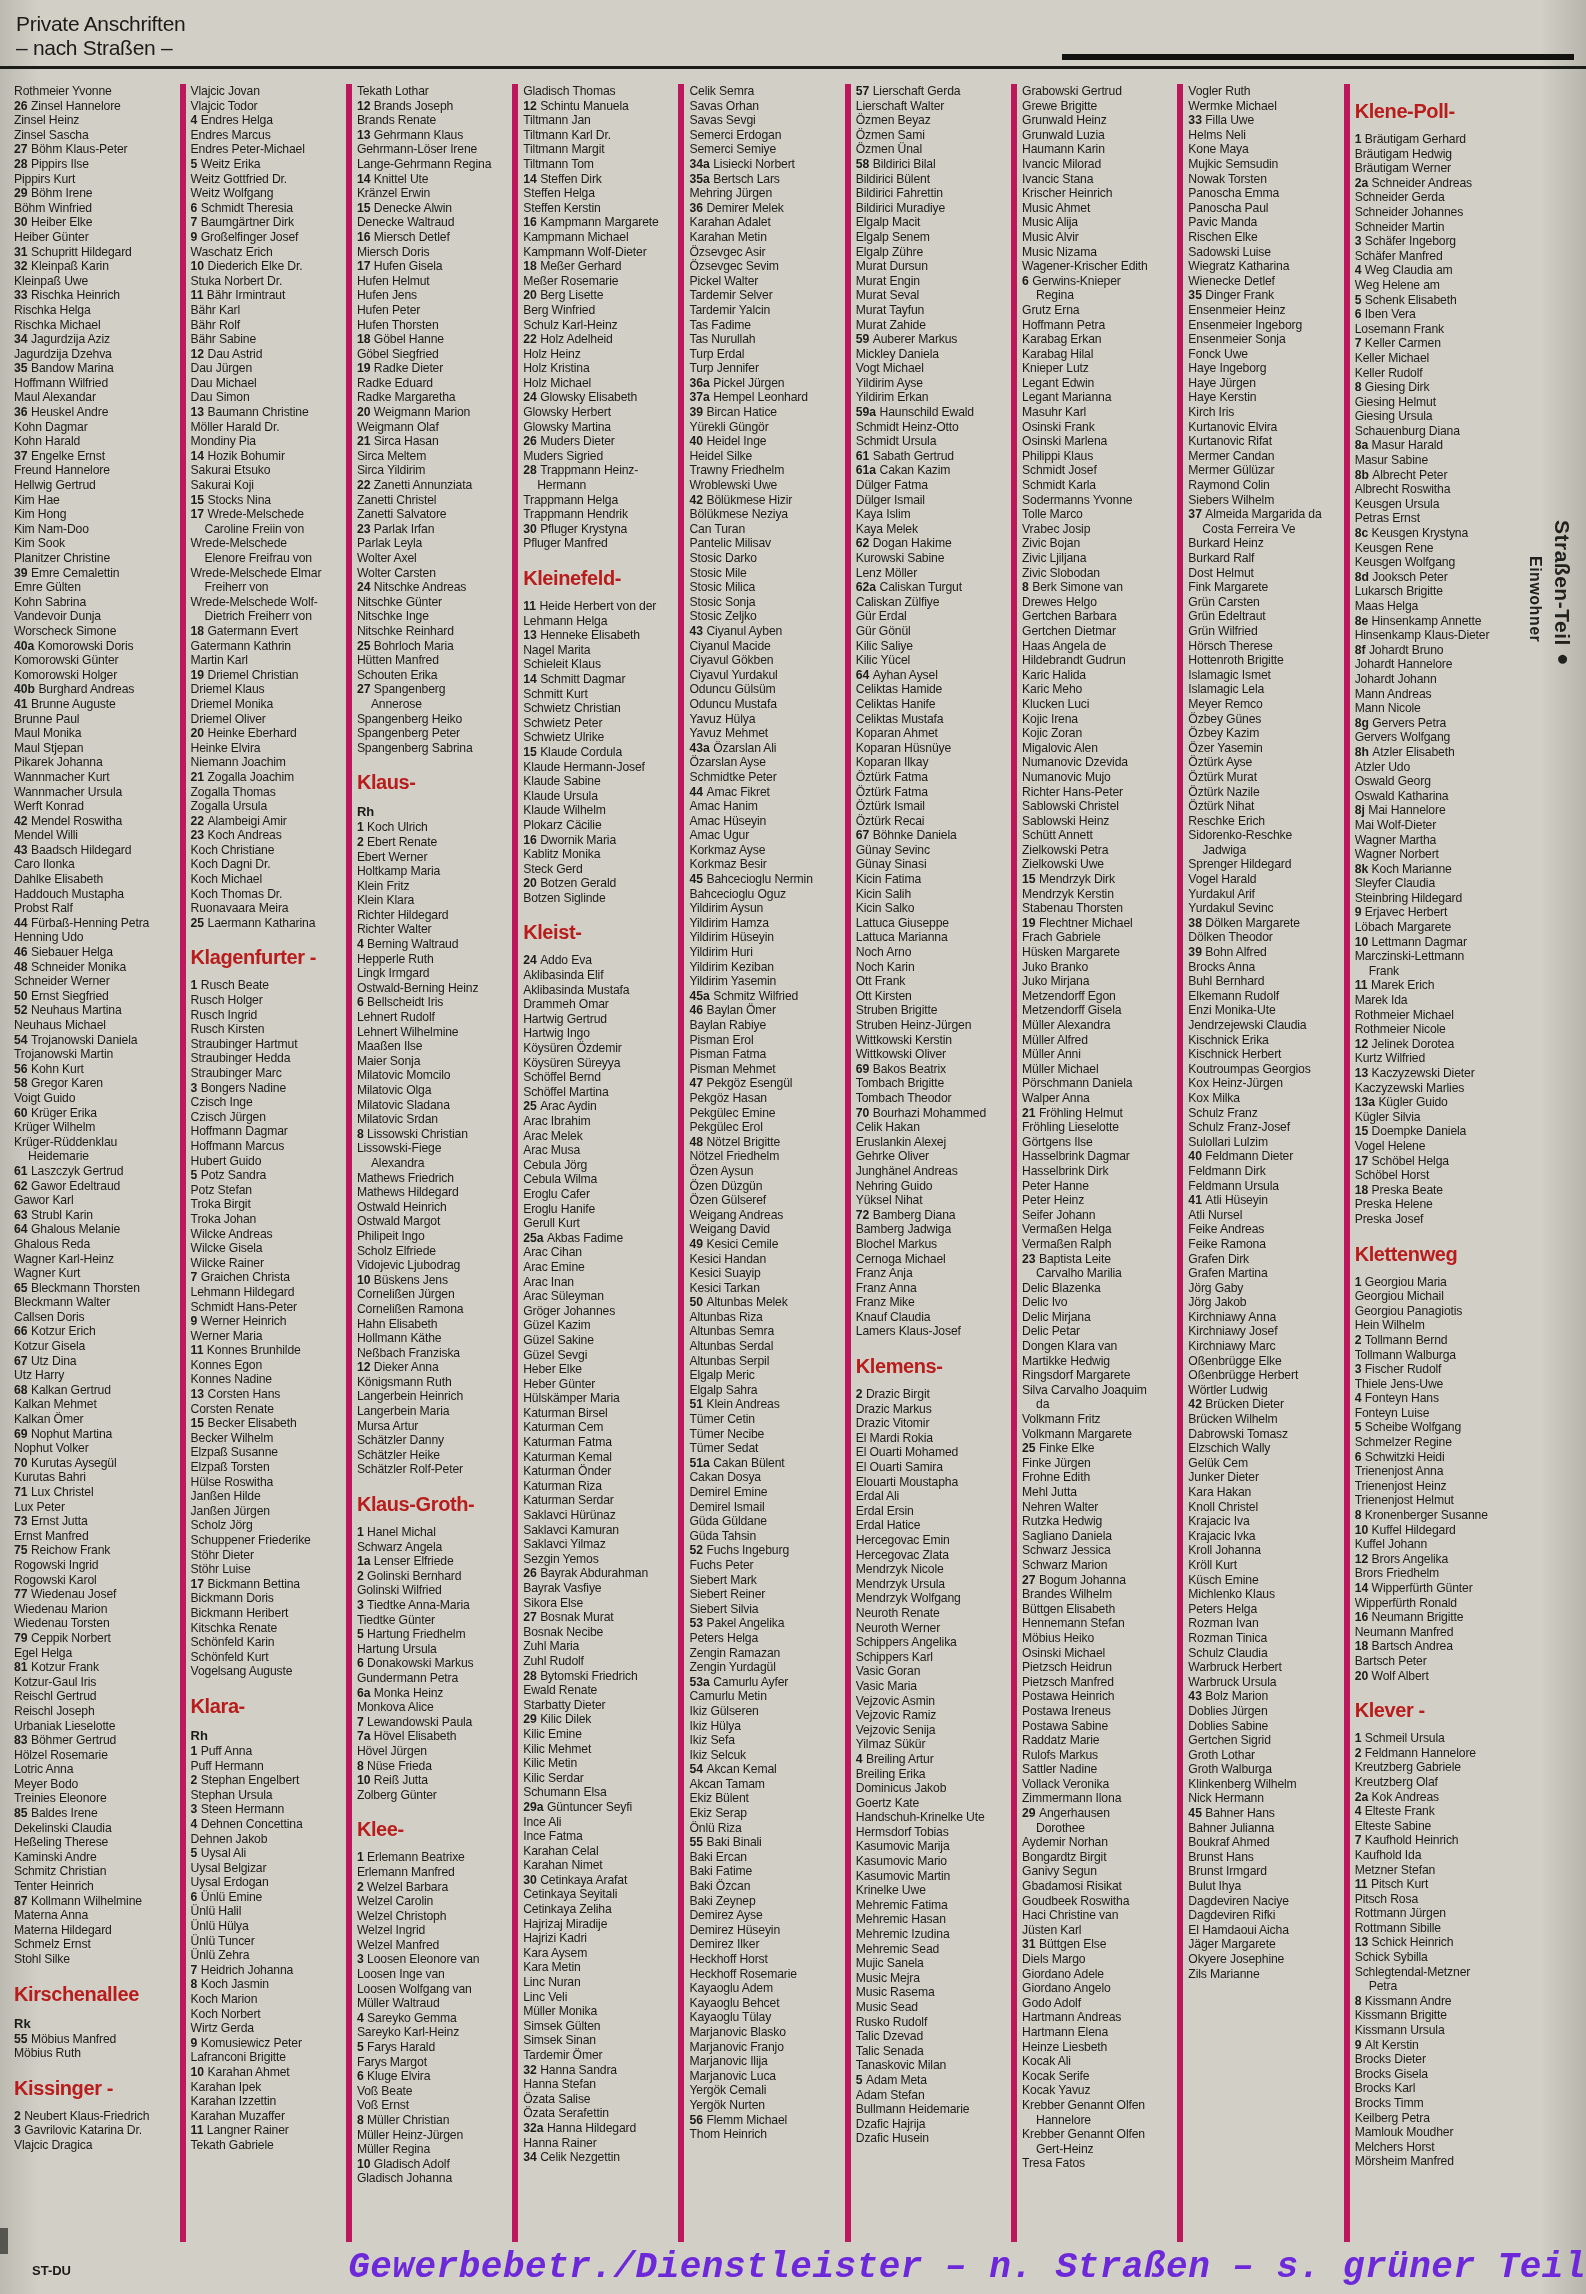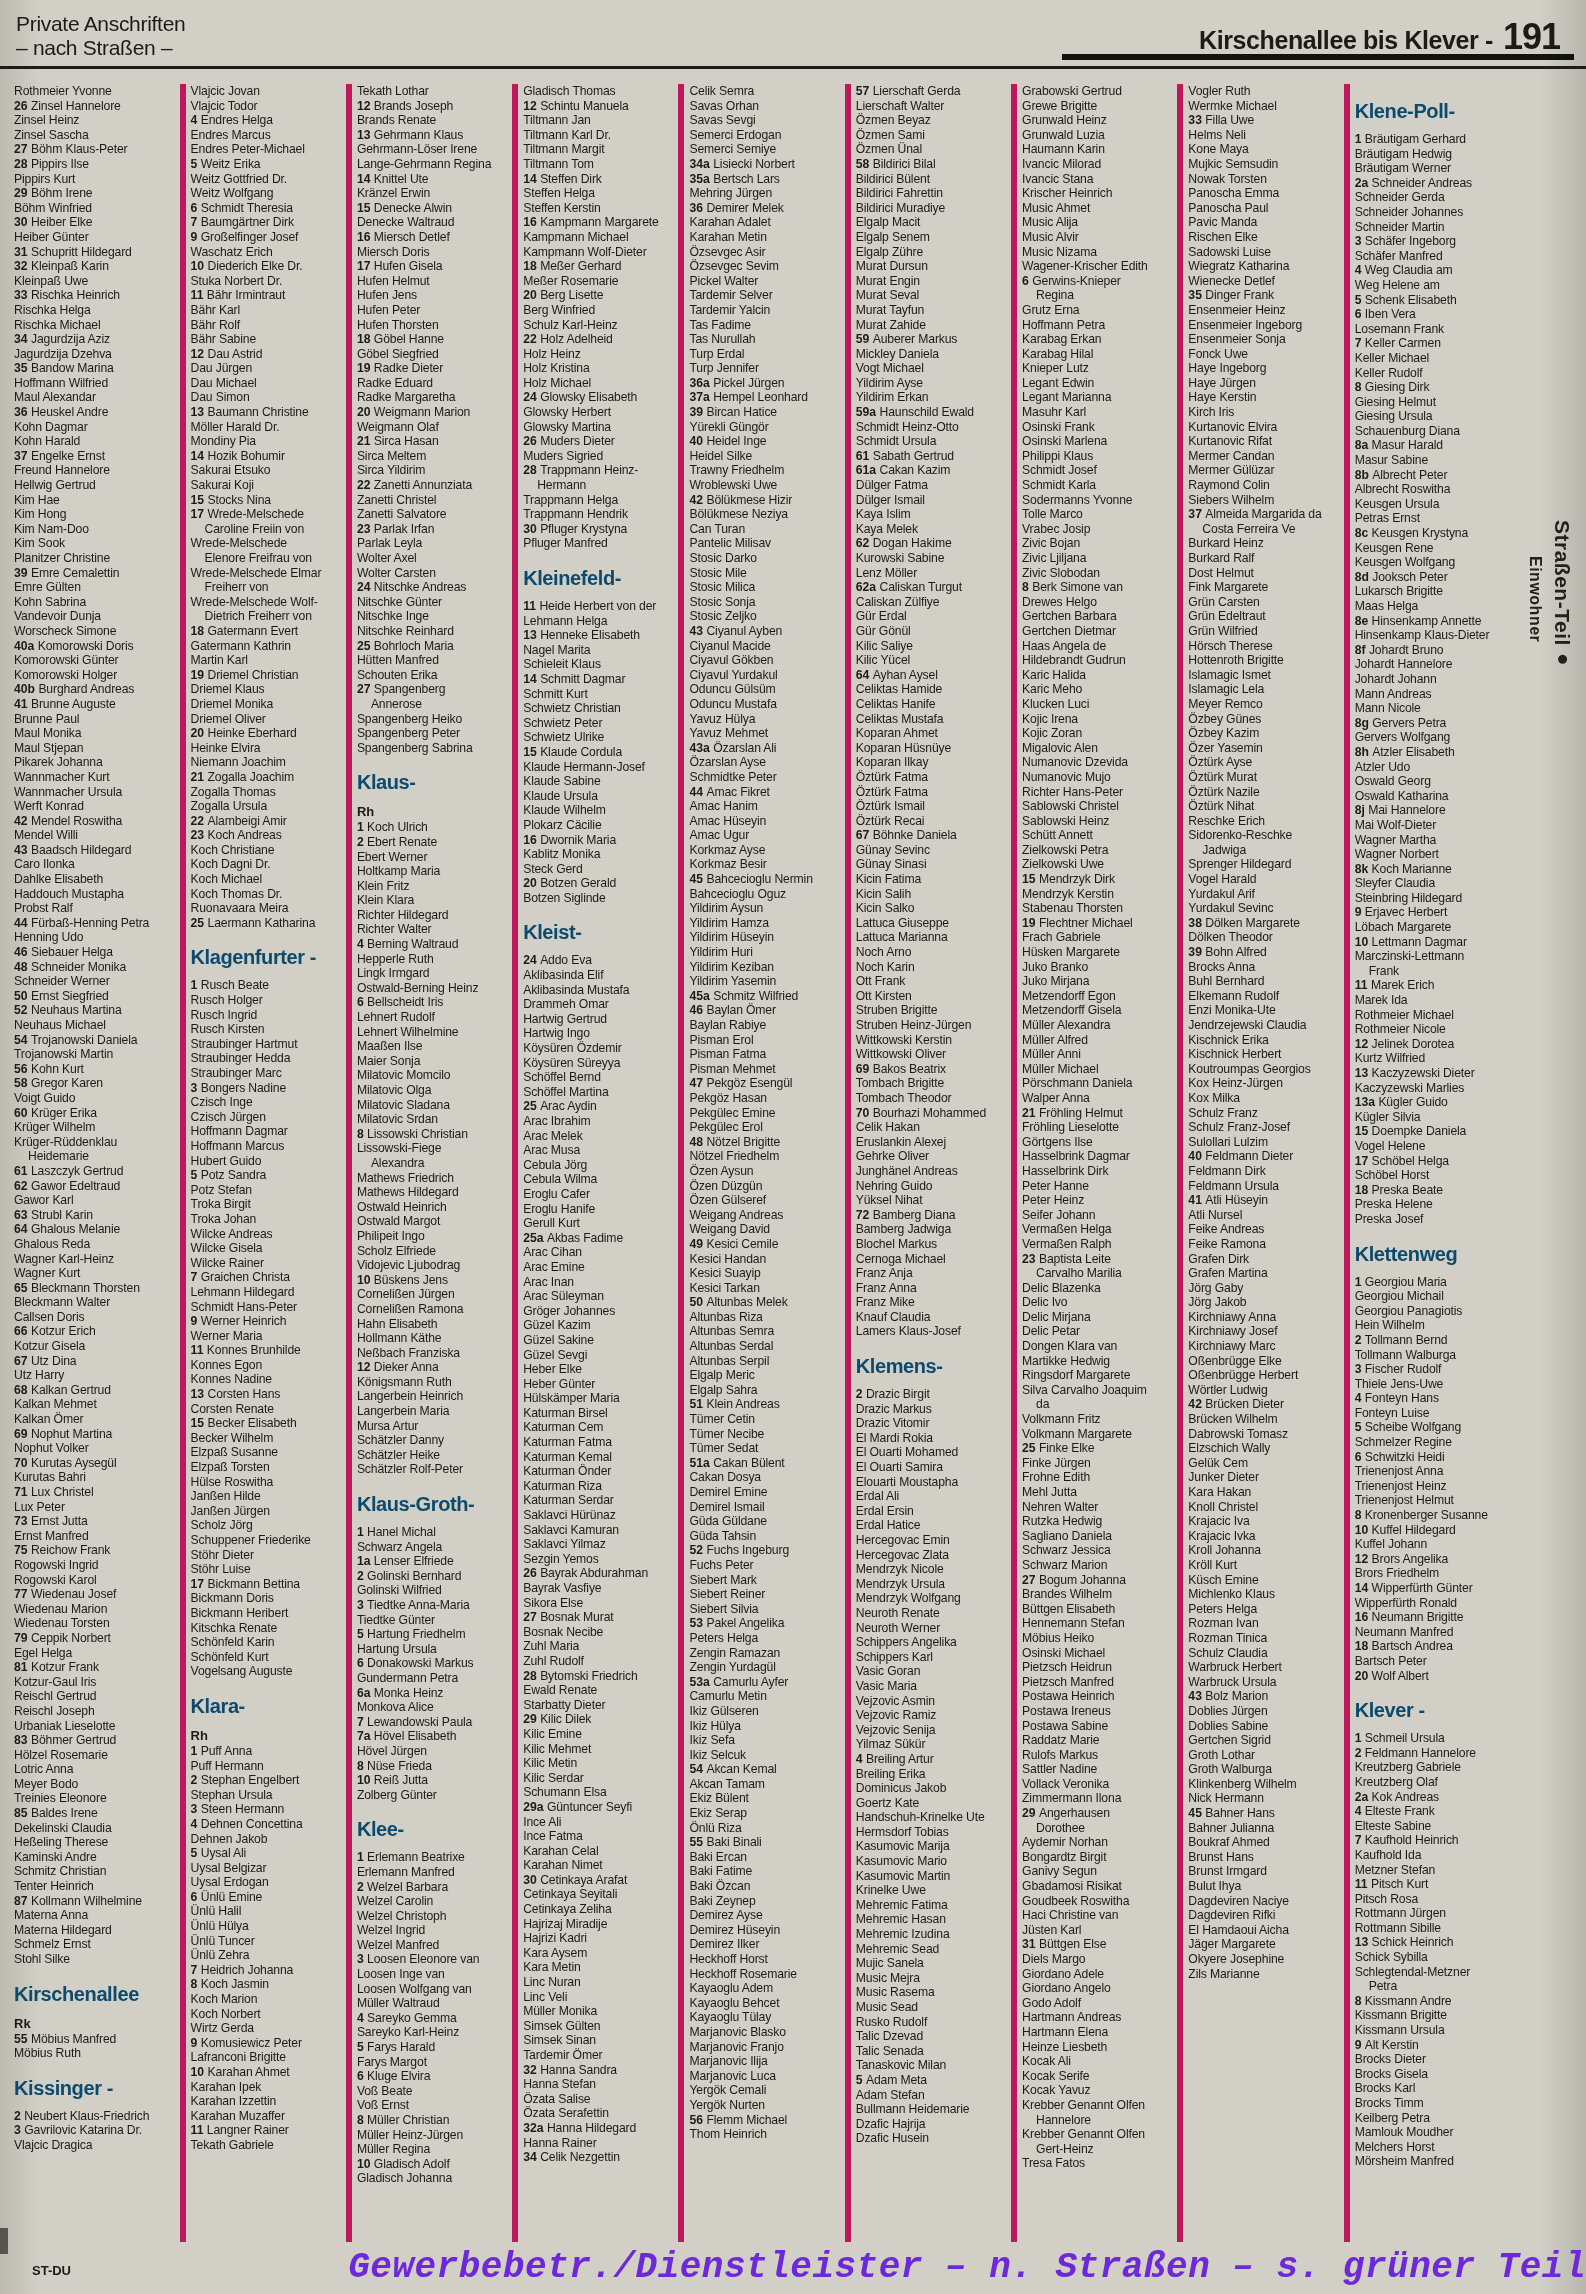--- a/index.html
+++ b/index.html
@@ -13,21 +13,21 @@
   .hdr-right{position:absolute;right:26px;top:16px;font-weight:bold;font-size:25px;letter-spacing:-.4px;display:flex;align-items:baseline;gap:10px;}
   .hdr-right .pagenum{font-size:36px;letter-spacing:-1px;}
   .rule-right{position:absolute;left:1062px;top:54px;width:512px;height:6px;background:#12120f;}
   .rule-full{position:absolute;left:0;top:66px;width:1586px;height:3px;background:#1c1c18;}
   
   .cols{position:absolute;left:14px;top:84px;width:1478px;height:2158px;display:flex;gap:18px;}
   .col{width:158px;overflow:hidden;border-left:6px solid #be185d;padding-left:5px;box-sizing:border-box;}
   .col:first-child{border-left:none;padding-left:0;}
   .entry{font-size:12.2px;line-height:14.6px;letter-spacing:-.15px;padding-left:14px;text-indent:-14px;}
   .entry b{letter-spacing:0;}
-  .street{font-weight:bold;font-size:20px;letter-spacing:-.4px;margin:16px 0 9px 0;color:#0c4a6e;}
+  .street{font-weight:bold;font-size:20px;letter-spacing:-.4px;margin:16px 0 9px 0;color:#b91c1c;}
   .district{font-weight:bold;font-size:13px;margin:10px 0 1px 0;}
   
   .margin-label{position:absolute;right:12px;top:520px;height:560px;display:flex;flex-direction:row-reverse;gap:6px;}
   .vtext{writing-mode:vertical-rl;font-weight:bold;white-space:nowrap;color:#21211d;}
   .vtext.big{font-size:21px;letter-spacing:.5px;}
   .vtext.small{font-size:16px;margin-top:36px;letter-spacing:.5px;}
   
   .footer{position:absolute;left:0;bottom:6px;width:1586px;}
   .footer-code{position:absolute;left:32px;bottom:10px;font-weight:bold;font-size:13px;}
   .footer-text{text-align:right;font-family:Liberation Mono, monospace;font-style:italic;font-weight:bold;
@@ -37,24 +37,20 @@
 </head>
 <body>
 
 <div class="page">
 
   <div class="hdr-left">
     <div>Private Anschriften</div>
     <div>– nach Straßen –</div>
   </div>
 
-  <div class="hdr-right">
-    <span>Kirschenallee bis Klever -</span>
-    <span class="pagenum">191</span>
-  </div>
 
   <div class="rule-right"></div>
   <div class="rule-full"></div>
 
   <div class="cols" id="columns">
       <div class="col">
         <div class="entry">Rothmeier Yvonne</div>
         <div class="entry"><b>26 </b>Zinsel Hannelore</div>
         <div class="entry">Zinsel Heinz</div>
         <div class="entry">Zinsel Sascha</div>

